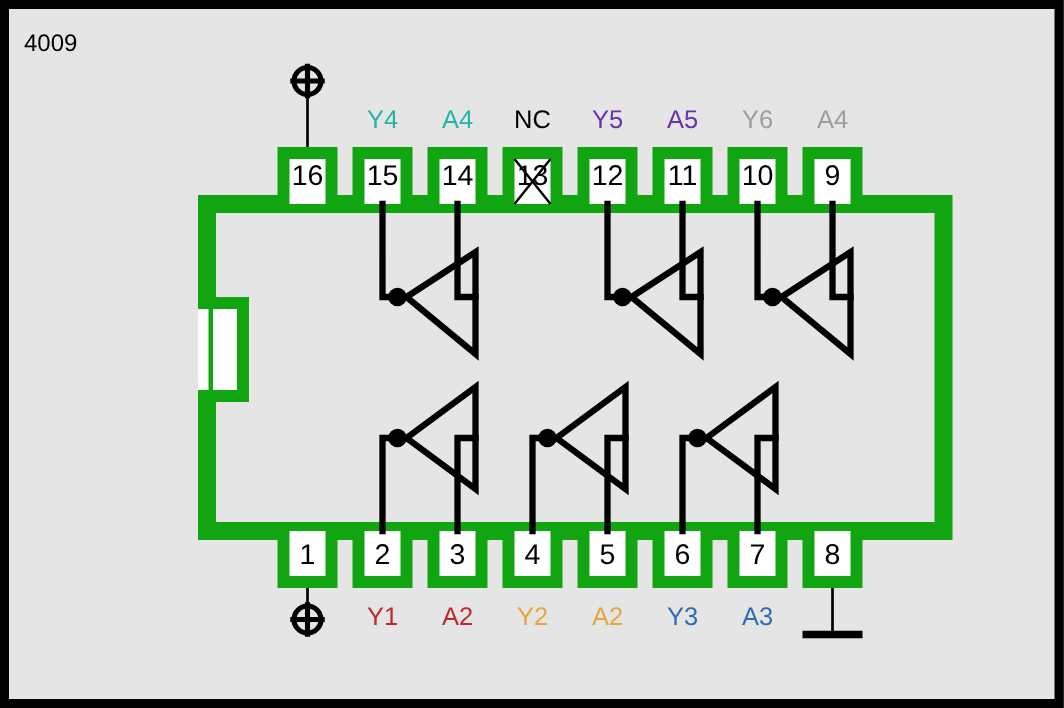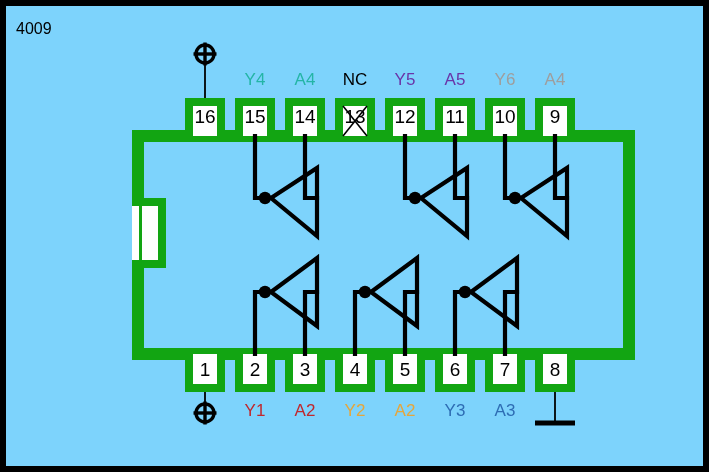--- a/index.html
+++ b/index.html
@@ -14,21 +14,21 @@
     background: #000000;
     overflow: hidden;
     font-family: "Liberation Sans", sans-serif;
   }
   #canvas {
     position: absolute;
     left: 6px;
     top: 6px;
     width: 697px;
     height: 460px;
-    background: #7dd3fc;
+    background: #e5e5e5;
   }
   svg { display: block; }
   .pin-num {
     font-family: "Liberation Sans", sans-serif;
     font-size: 19px;
     fill: #000000;
     text-anchor: middle;
     dominant-baseline: middle;
   }
   .pin-label {

